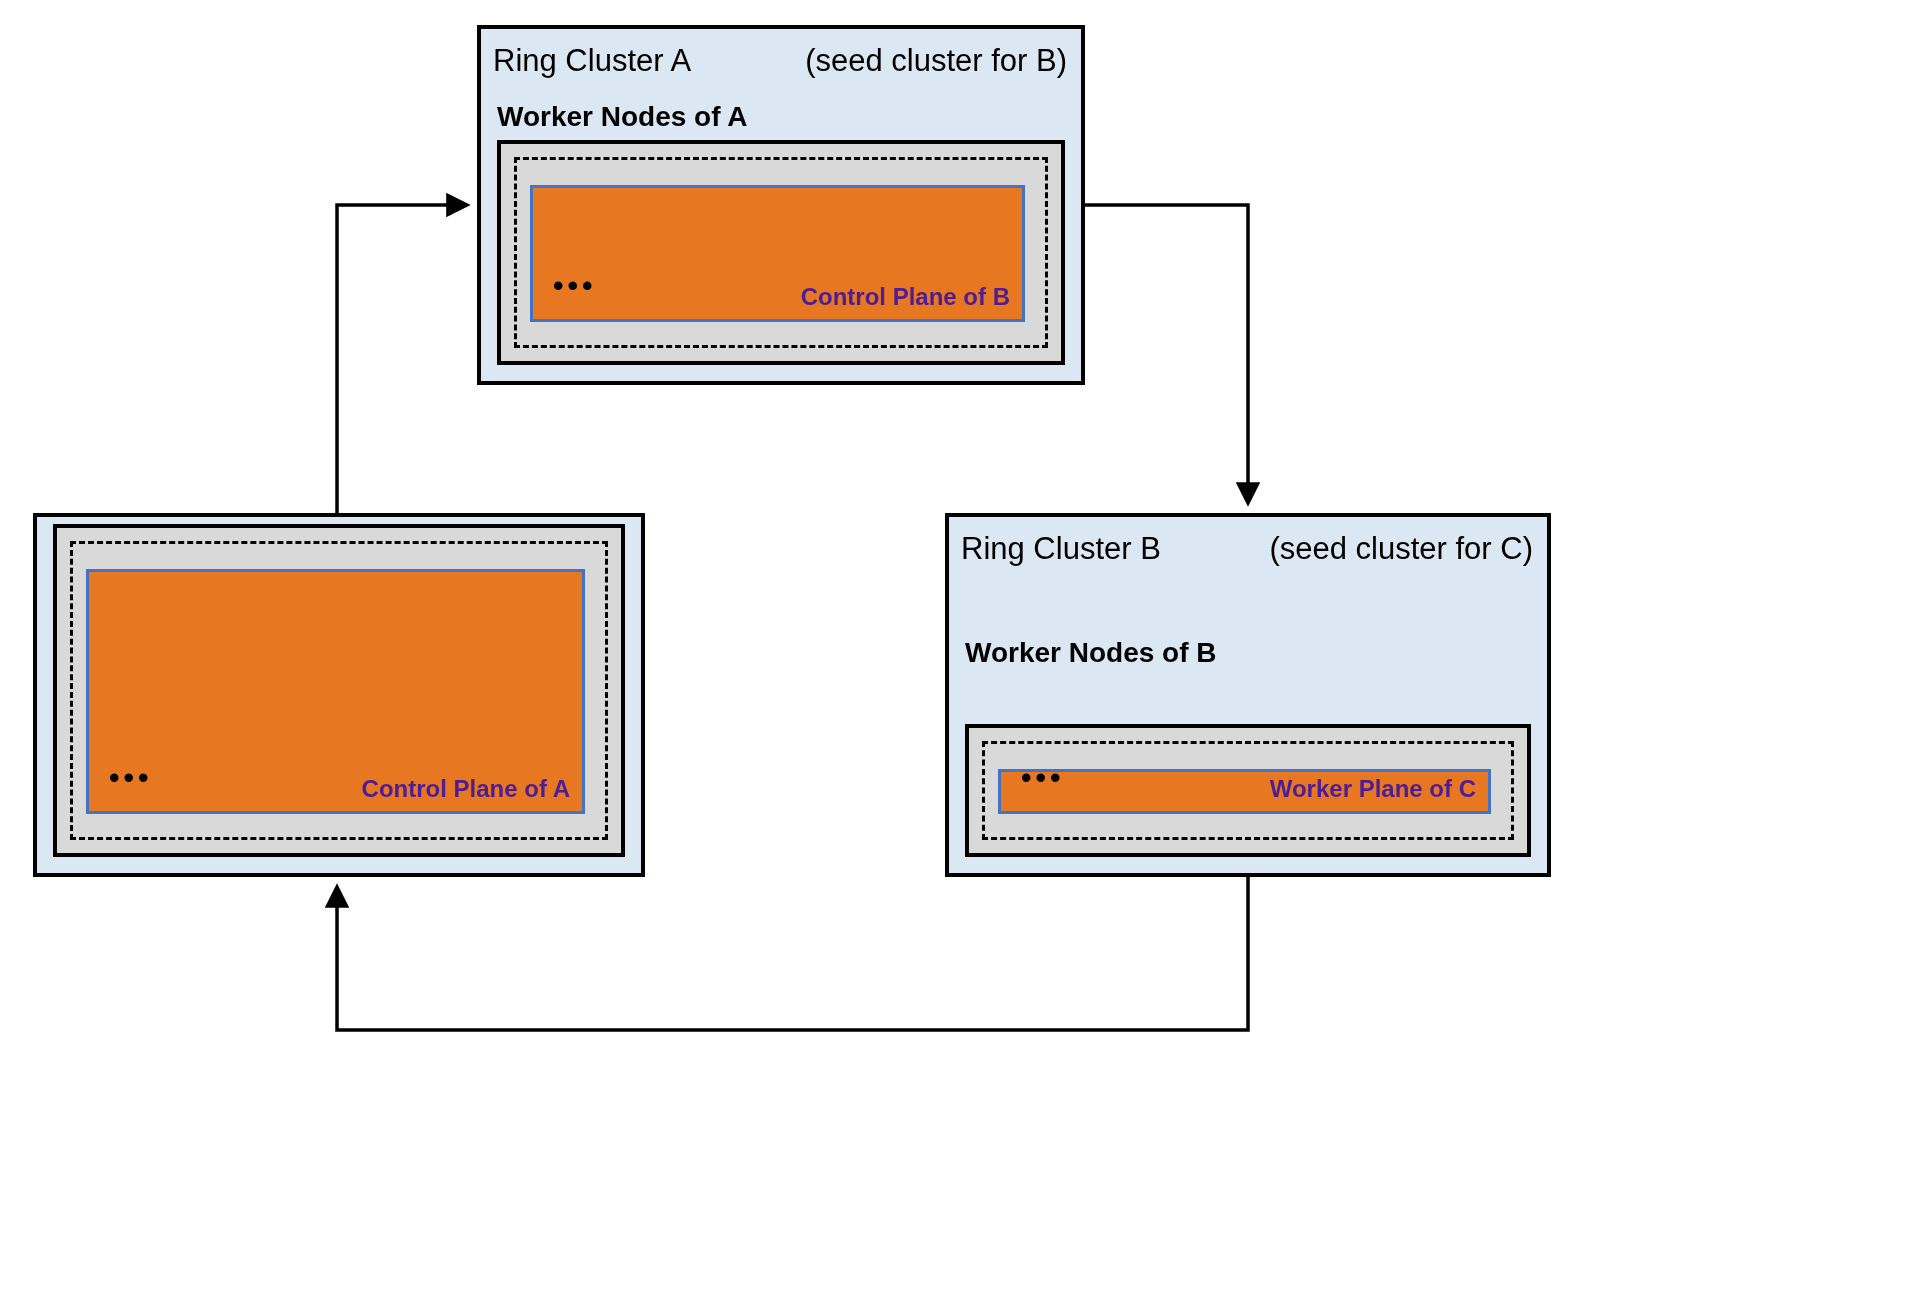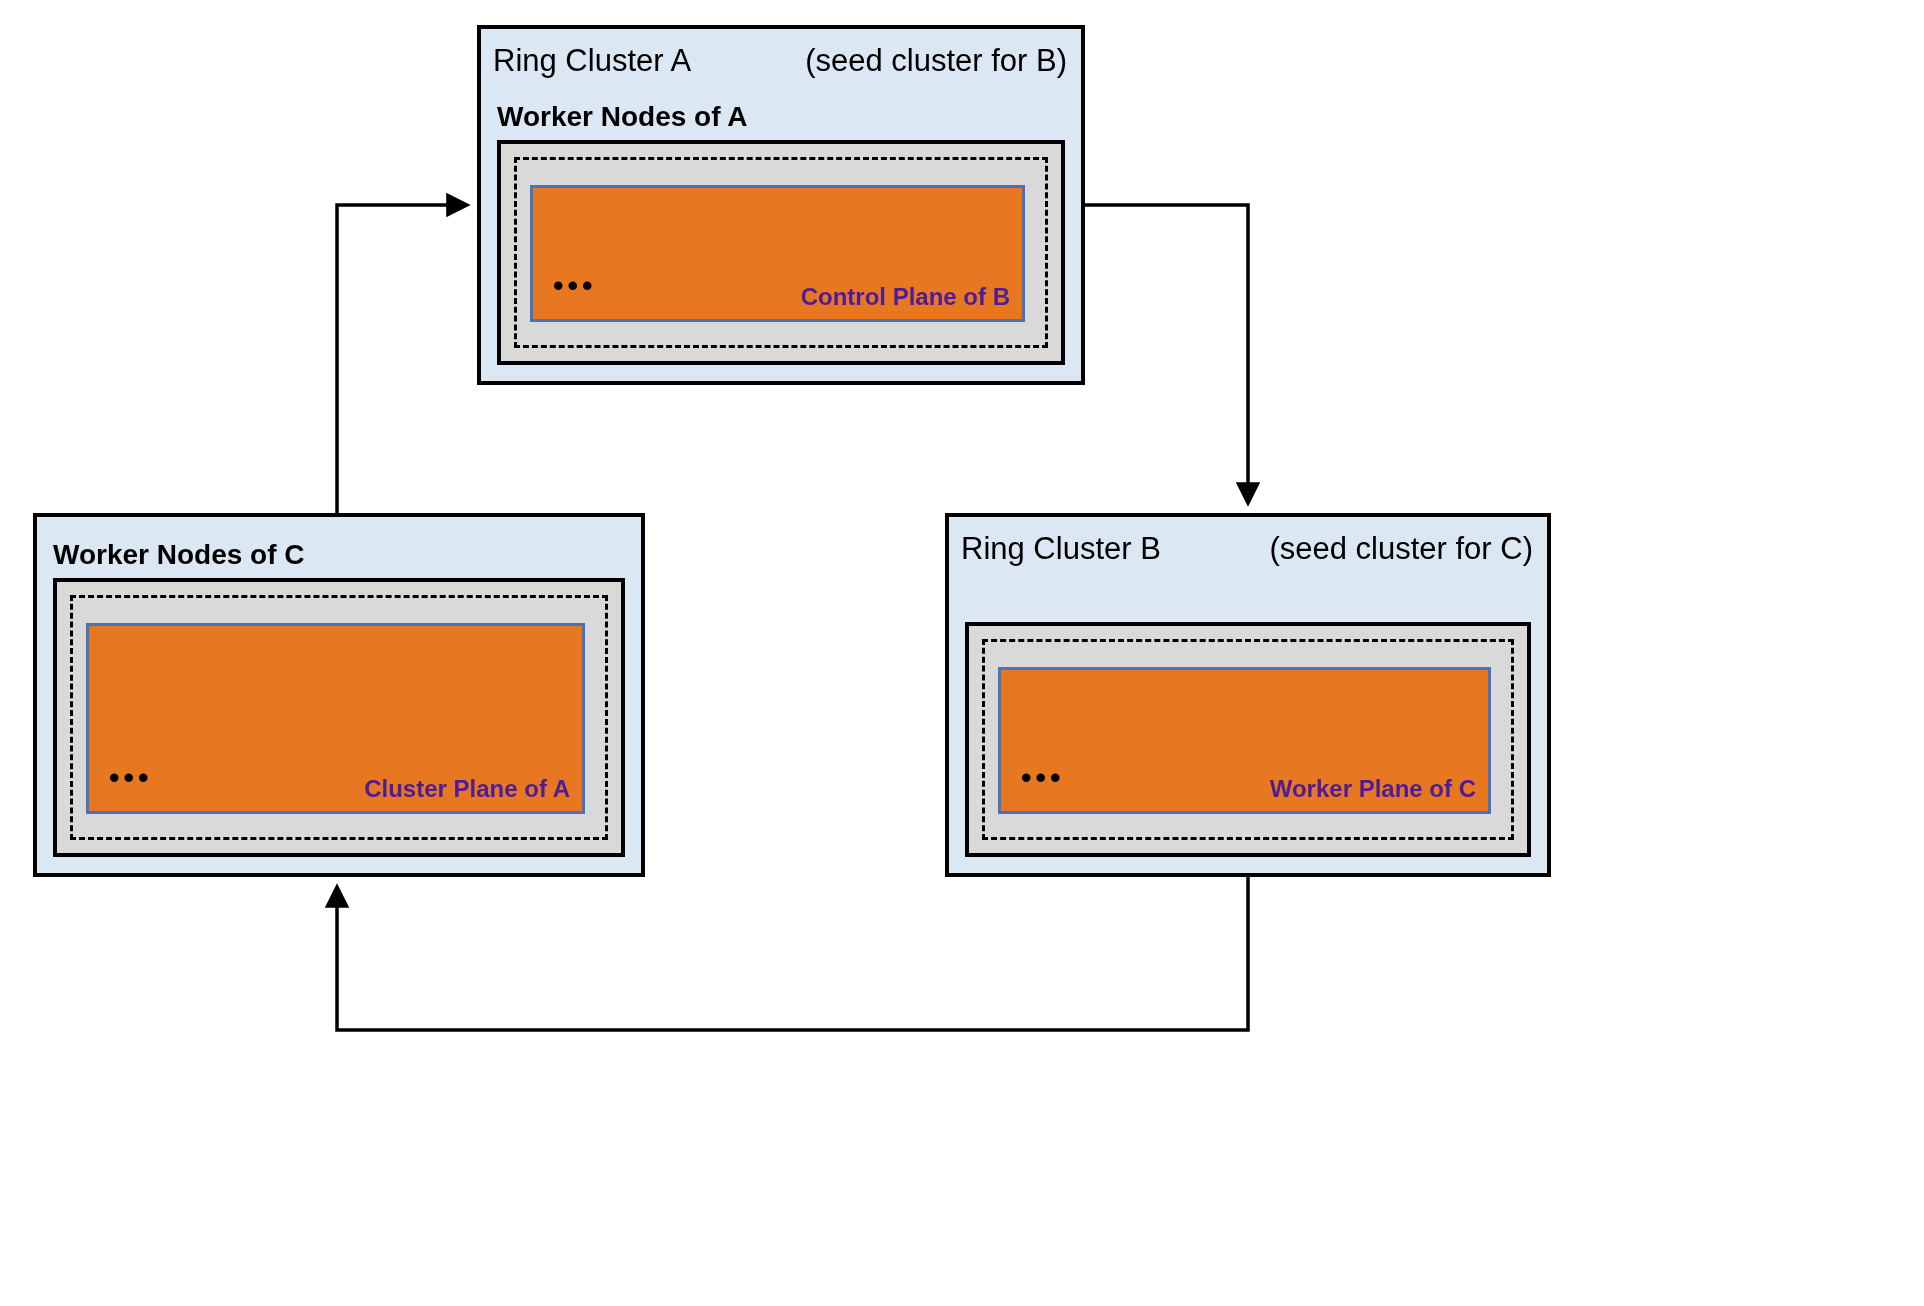--- a/index.html
+++ b/index.html
@@ -127,37 +127,37 @@
         </div>
       </div>
     </div>
   </div>
 
   <div class="cluster" id="cluster-b">
     <div class="cluster-header">
       <span class="cluster-title">Ring Cluster B</span>
       <span class="cluster-subtitle">(seed cluster for C)</span>
     </div>
+    <div class="worker-label">Worker Nodes of B</div>
     <div class="worker-box">
       <div class="dashed-box">
         <div class="control-plane">
           <span class="dots">•••</span>
           <span class="cp-label">Worker Plane of C</span>
         </div>
       </div>
     </div>
   </div>
 
   <div class="cluster" id="cluster-c">
-    <div class="worker-label">Worker Nodes of C</div>
     <div class="worker-box">
       <div class="dashed-box">
         <div class="control-plane">
           <span class="dots">•••</span>
-          <span class="cp-label">Cluster Plane of A</span>
+          <span class="cp-label">Control Plane of A</span>
         </div>
       </div>
     </div>
   </div>
 
   <svg id="arrows" viewBox="0 0 1924 1306" xmlns="http://www.w3.org/2000/svg">
     <defs>
       <marker id="arrowhead" viewBox="0 0 10 10" refX="8.5" refY="5" markerWidth="7" markerHeight="7" orient="auto-start-reverse">
         <path d="M0,0 L10,5 L0,10 z" fill="#000"></path>
       </marker>

